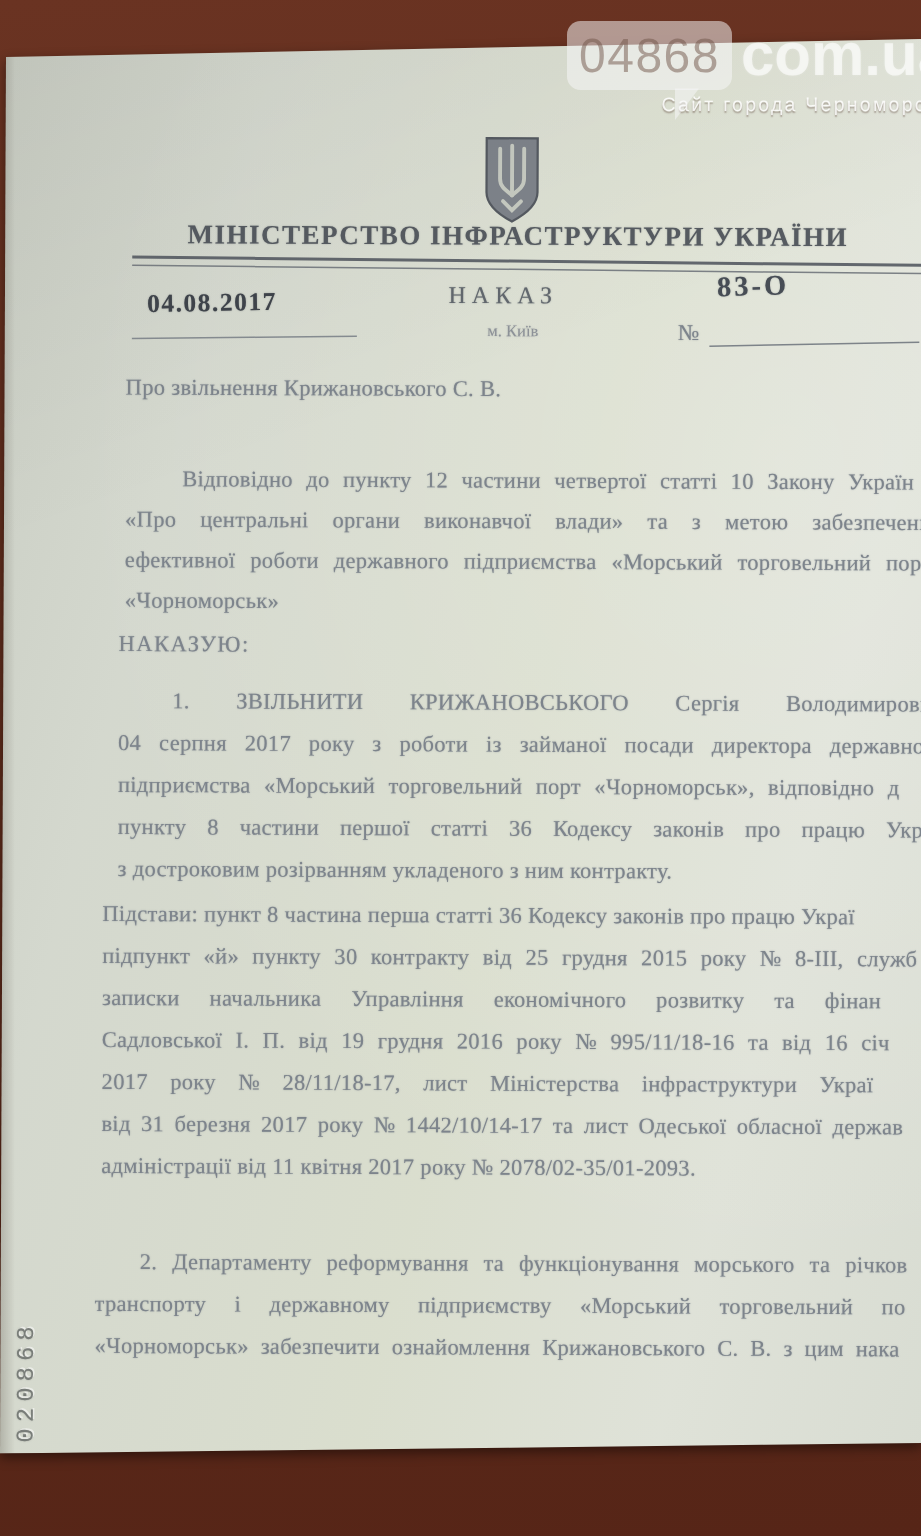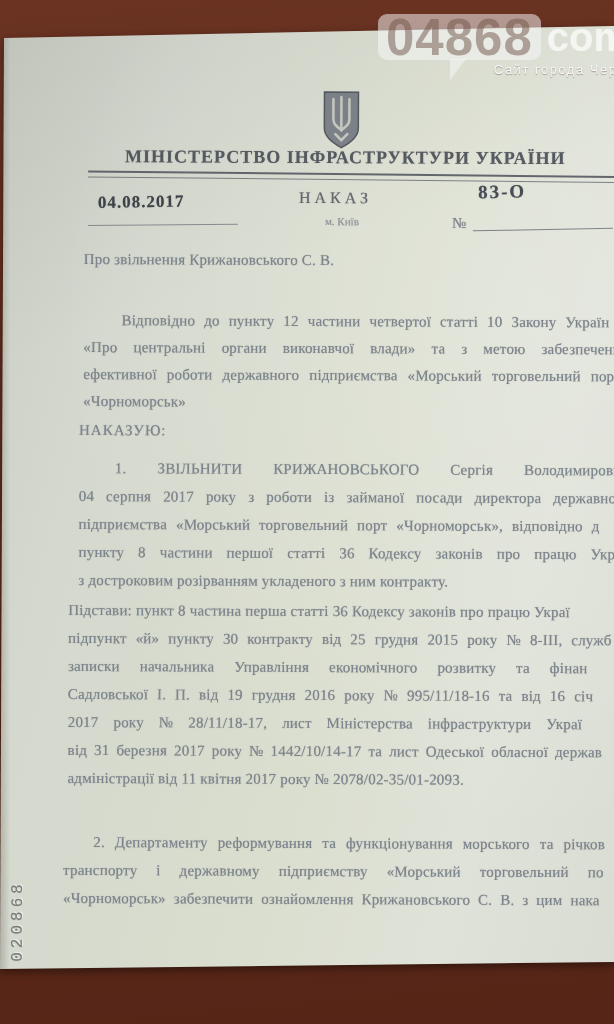--- a/index.html
+++ b/index.html
@@ -87,21 +87,21 @@
   }
 
   
   .watermark{position:absolute;left:378px;top:14px;z-index:6;
     font-family:"Liberation Sans","DejaVu Sans",sans-serif;}
   .wm-row{display:flex;align-items:center;}
   .wm-bubble{
     position:relative;background:rgba(248,248,250,.52);border-radius:9px;
     padding:0 8px;height:46px;display:flex;align-items:center;
   }
-  .wm-bubble .digits{font-size:51px;font-weight:bold;letter-spacing:1px;color:rgba(112,84,72,.50);}
+  .wm-bubble .digits{font-size:32px;font-weight:normal;letter-spacing:1px;color:rgba(112,84,72,.50);}
   .wm-tail{
     position:absolute;left:72px;bottom:-20px;width:0;height:0;
     border-left:16px solid rgba(248,248,250,.52);
     border-bottom:21px solid transparent;
   }
   .wm-domain{font-size:40px;font-weight:bold;color:rgba(255,255,255,.62);margin-left:6px;
     text-shadow:0 0 2px rgba(255,255,255,.25);}
   .wm-tagline{margin-top:2px;text-align:right;font-size:13px;letter-spacing:1.5px;
     color:rgba(255,255,255,.85);text-shadow:0 1px 1px rgba(60,30,20,.35);}
 </style>

